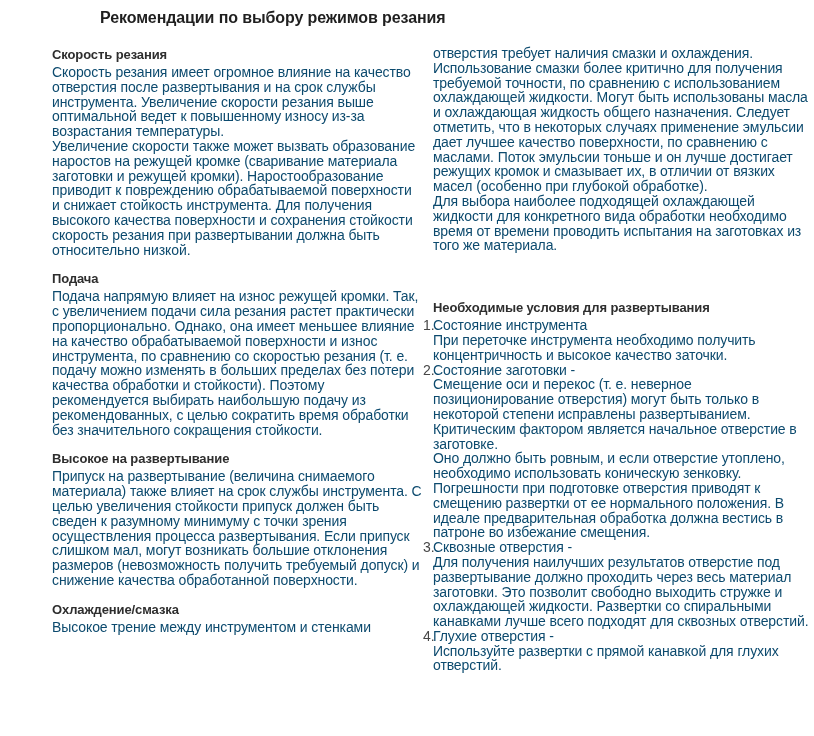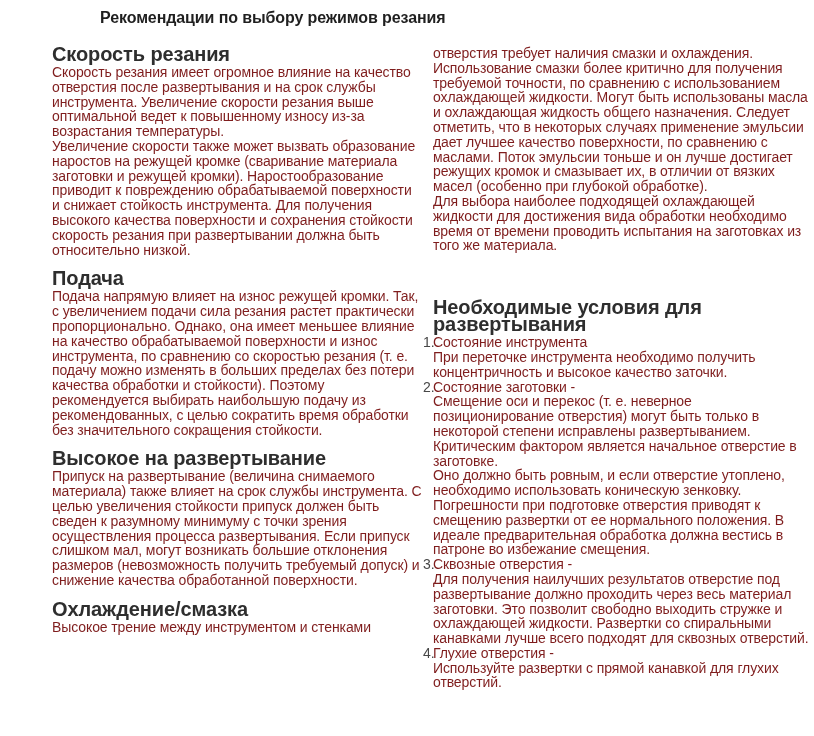--- a/index.html
+++ b/index.html
@@ -31,31 +31,31 @@
   }
   .col-left  { width: 371px; }
   .col-right { width: 391px; margin-left: 0; }
   .rc-pad { padding-left: 10px; }
 
   .section { margin: 0; }
   .section + .section { margin-top: 13px; }
 
   h2.sec-heading {
     margin: 0 0 2px 0;
-    font-size: 20px;
+    font-size: 13px;
     line-height: 17px;
     font-weight: bold;
     color: #2e2e2e;
     letter-spacing: -0.1px;
   }
   p.body-par {
     margin: 0;
     font-size: 14px;
     line-height: 14.8px;
-    color: #7f1d1d;
+    color: #0c4a6e;
     letter-spacing: -0.1px;
   }
   .conditions-section { margin-top: 46px; }
 
   .num-list { margin-top: 0; }
   .num-item { display: flex; }
   .num-item .num {
     flex: none;
     width: 10px;
     font-size: 14px;
@@ -96,21 +96,21 @@
         <h2 class="sec-heading">Охлаждение/смазка</h2>
         <p class="body-par">Высокое трение между инструментом и стенками</p>
       </div>
 
     </div>
 
     <div class="col-right">
 
       <div class="rc-pad">
         <p class="body-par">отверстия требует наличия смазки и охлаждения. Использование смазки более критично для получения требуемой точности, по сравнению с использованием охлаждающей жидкости. Могут быть использованы масла и охлаждающая жидкость общего назначения. Следует отметить, что в некоторых случаях применение эмульсии дает лучшее качество поверхности, по сравнению с маслами. Поток эмульсии тоньше и он лучше достигает режущих кромок и смазывает их, в отличии от вязких масел (особенно при глубокой обработке).</p>
-        <p class="body-par">Для выбора наиболее подходящей охлаждающей жидкости для достижения вида обработки необходимо время от времени проводить испытания на заготовках из того же материала.</p>
+        <p class="body-par">Для выбора наиболее подходящей охлаждающей жидкости для конкретного вида обработки необходимо время от времени проводить испытания на заготовках из того же материала.</p>
       </div>
 
       <div class="section conditions-section">
         <h2 class="sec-heading rc-pad">Необходимые условия для развертывания</h2>
 
         <div class="num-list">
 
           <div class="num-item">
             <span class="num">1.</span>
             <div class="item-body">

